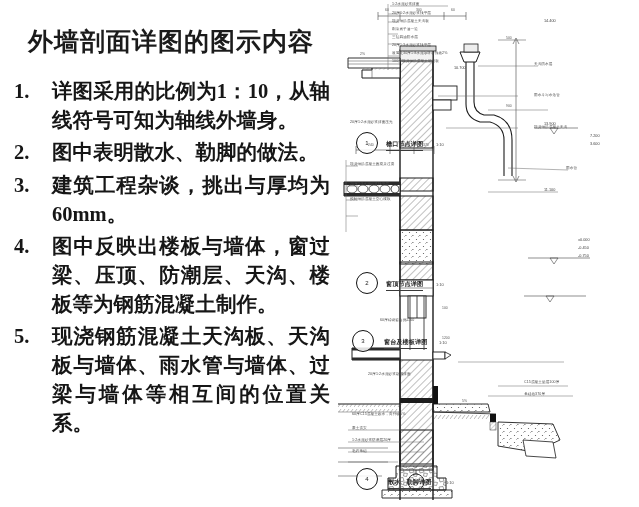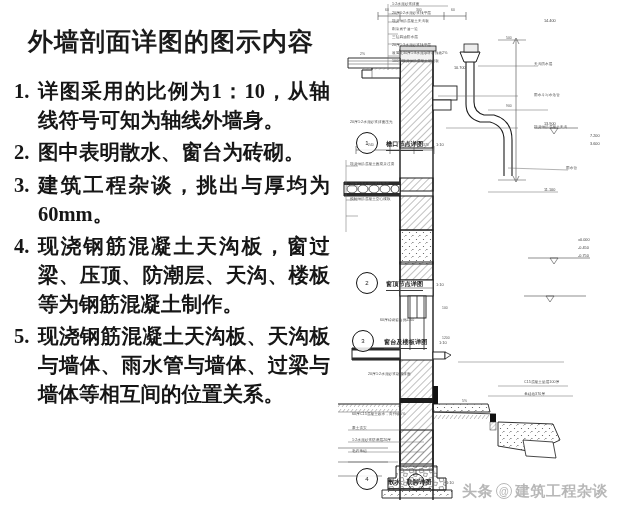--- a/index.html
+++ b/index.html
@@ -64,20 +64,21 @@
     width: 24px;
     text-align: left;
     font-weight: bold;
     font-family: "Liberation Serif", "DejaVu Serif", serif;
   }
   .bullet-text {
     flex: 1 1 auto;
     text-align: justify;
     text-justify: inter-ideograph;
     letter-spacing: 0px;
+    margin-left: 14px;
   }
 
   
   #drawing-panel {
     position: absolute;
     left: 338px;
     top: 0;
     width: 301px;
     height: 507px;
     background: #ffffff;
@@ -190,29 +191,29 @@
 
   <div id="text-panel">
     <div id="slide-title">外墙剖面详图的图示内容</div>
     <ul id="bullet-list">
       <li class="bullet-item">
         <span class="bullet-num">1.</span>
         <span class="bullet-text">详图采用的比例为1：10，从轴线符号可知为轴线外墙身。</span>
       </li>
       <li class="bullet-item">
         <span class="bullet-num">2.</span>
-        <span class="bullet-text">图中表明散水、窗台为砖砌。</span>
+        <span class="bullet-text">图中表明散水、勒脚的做法。</span>
       </li>
       <li class="bullet-item">
         <span class="bullet-num">3.</span>
         <span class="bullet-text">建筑工程杂谈，挑出与厚均为60mm。</span>
       </li>
       <li class="bullet-item">
         <span class="bullet-num">4.</span>
-        <span class="bullet-text">现浇钢筋混凝土天沟板，窗过梁、压顶、防潮层、天沟、楼板等为钢筋混凝土制作。</span>
+        <span class="bullet-text">图中反映出楼板与墙体，窗过梁、压顶、防潮层、天沟、楼板等为钢筋混凝土制作。</span>
       </li>
       <li class="bullet-item">
         <span class="bullet-num">5.</span>
         <span class="bullet-text">现浇钢筋混凝土天沟板、天沟板与墙体、雨水管与墙体、过梁与墙体等相互间的位置关系。</span>
       </li>
     </ul>
   </div>
 
   <div id="drawing-panel">
 
@@ -447,19 +448,14 @@
     <div class="dwg-dim" style="left:61px; top:143px;">120</div>
     <div class="dwg-dim" style="left:85px; top:143px;">370</div>
     <div class="dwg-dim" style="left:104px; top:306px;">100</div>
     <div class="dwg-dim" style="left:168px; top:36px;">500</div>
     <div class="dwg-dim" style="left:168px; top:104px;">900</div>
     <div class="dwg-dim" style="left:104px; top:336px;">1200</div>
     <div class="dwg-dim" style="left:22px; top:52px;">2%</div>
     <div class="dwg-dim" style="left:124px; top:399px;">5%</div>
   </div>
 
-  <div id="watermark">
-    <span id="wm-brand">头条</span>
-    <span id="wm-at">@</span>
-    <span id="wm-account">建筑工程杂谈</span>
-  </div>
 
 </div>
 
 </body></html>

